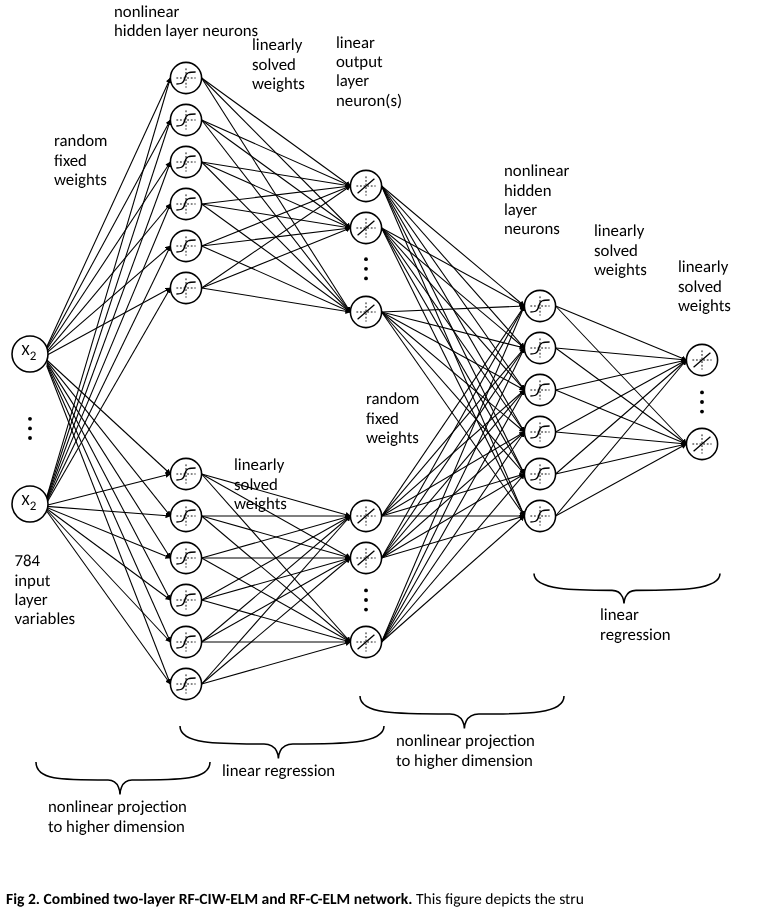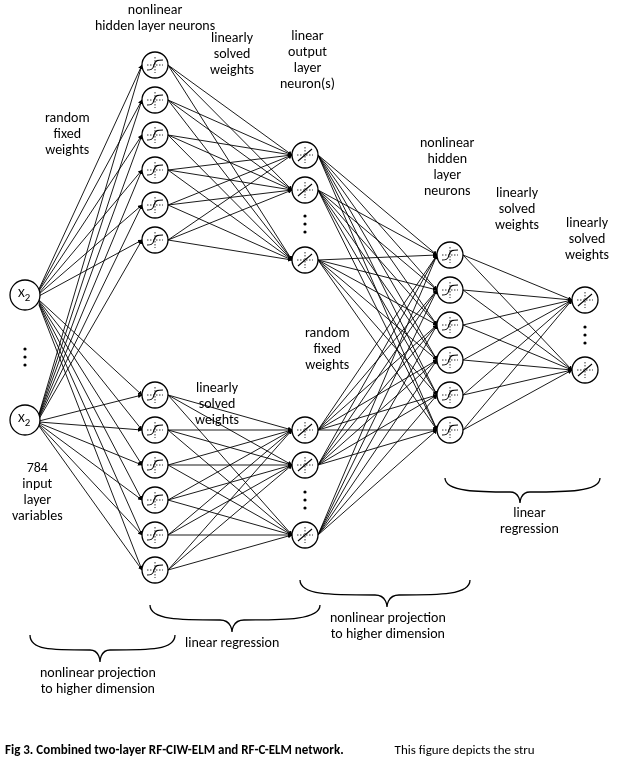--- a/index.html
+++ b/index.html
@@ -14,32 +14,31 @@
     overflow: hidden;
   }
   .canvas {
     position: relative;
     width: 640px;
     height: 764px;
   }
   svg { position:absolute; top:0; left:0; }
   .lbl {
     position: absolute;
-    text-align: center;
+    text-align: left;
     line-height: 1.15;
     white-space: pre;
   }
   .caption {
     position: absolute;
     font-weight: bold;
     font-size: 13px;
   }
   .caption-tail {
     font-weight: normal;
-    margin-left: 48px;
   }
 </style>
 </head>
 <body>
 
 <div class="canvas">
 
 <svg width="640" height="764" viewBox="0 0 640 764">
 <defs>
   <marker id="ah" viewBox="0 0 10 10" refX="9" refY="5" markerWidth="5" markerHeight="5" orient="auto-start-reverse">
@@ -290,16 +289,16 @@
 variables</div>
 <div class="lbl" style="left:500px; top:505px;">linear
 regression</div>
 <div class="lbl" style="left:330px; top:610px;">nonlinear projection
 to higher dimension</div>
 <div class="lbl" style="left:185px; top:635px;">linear regression</div>
 <div class="lbl" style="left:40px; top:665px;">nonlinear projection
 to higher dimension</div>
 
 <div class="caption" style="left:5px; top:742px; width:640px;">
-  <span>Fig 3. Combined two-layer RF-CIW-ELM and RF-C-ELM network.</span><span class="caption-tail"> This figure depicts the stru</span>
+  <span>Fig 2. Combined two-layer RF-CIW-ELM and RF-C-ELM network.</span><span class="caption-tail"> This figure depicts the stru</span>
 </div>
 
 </div>
 
 </body></html>

